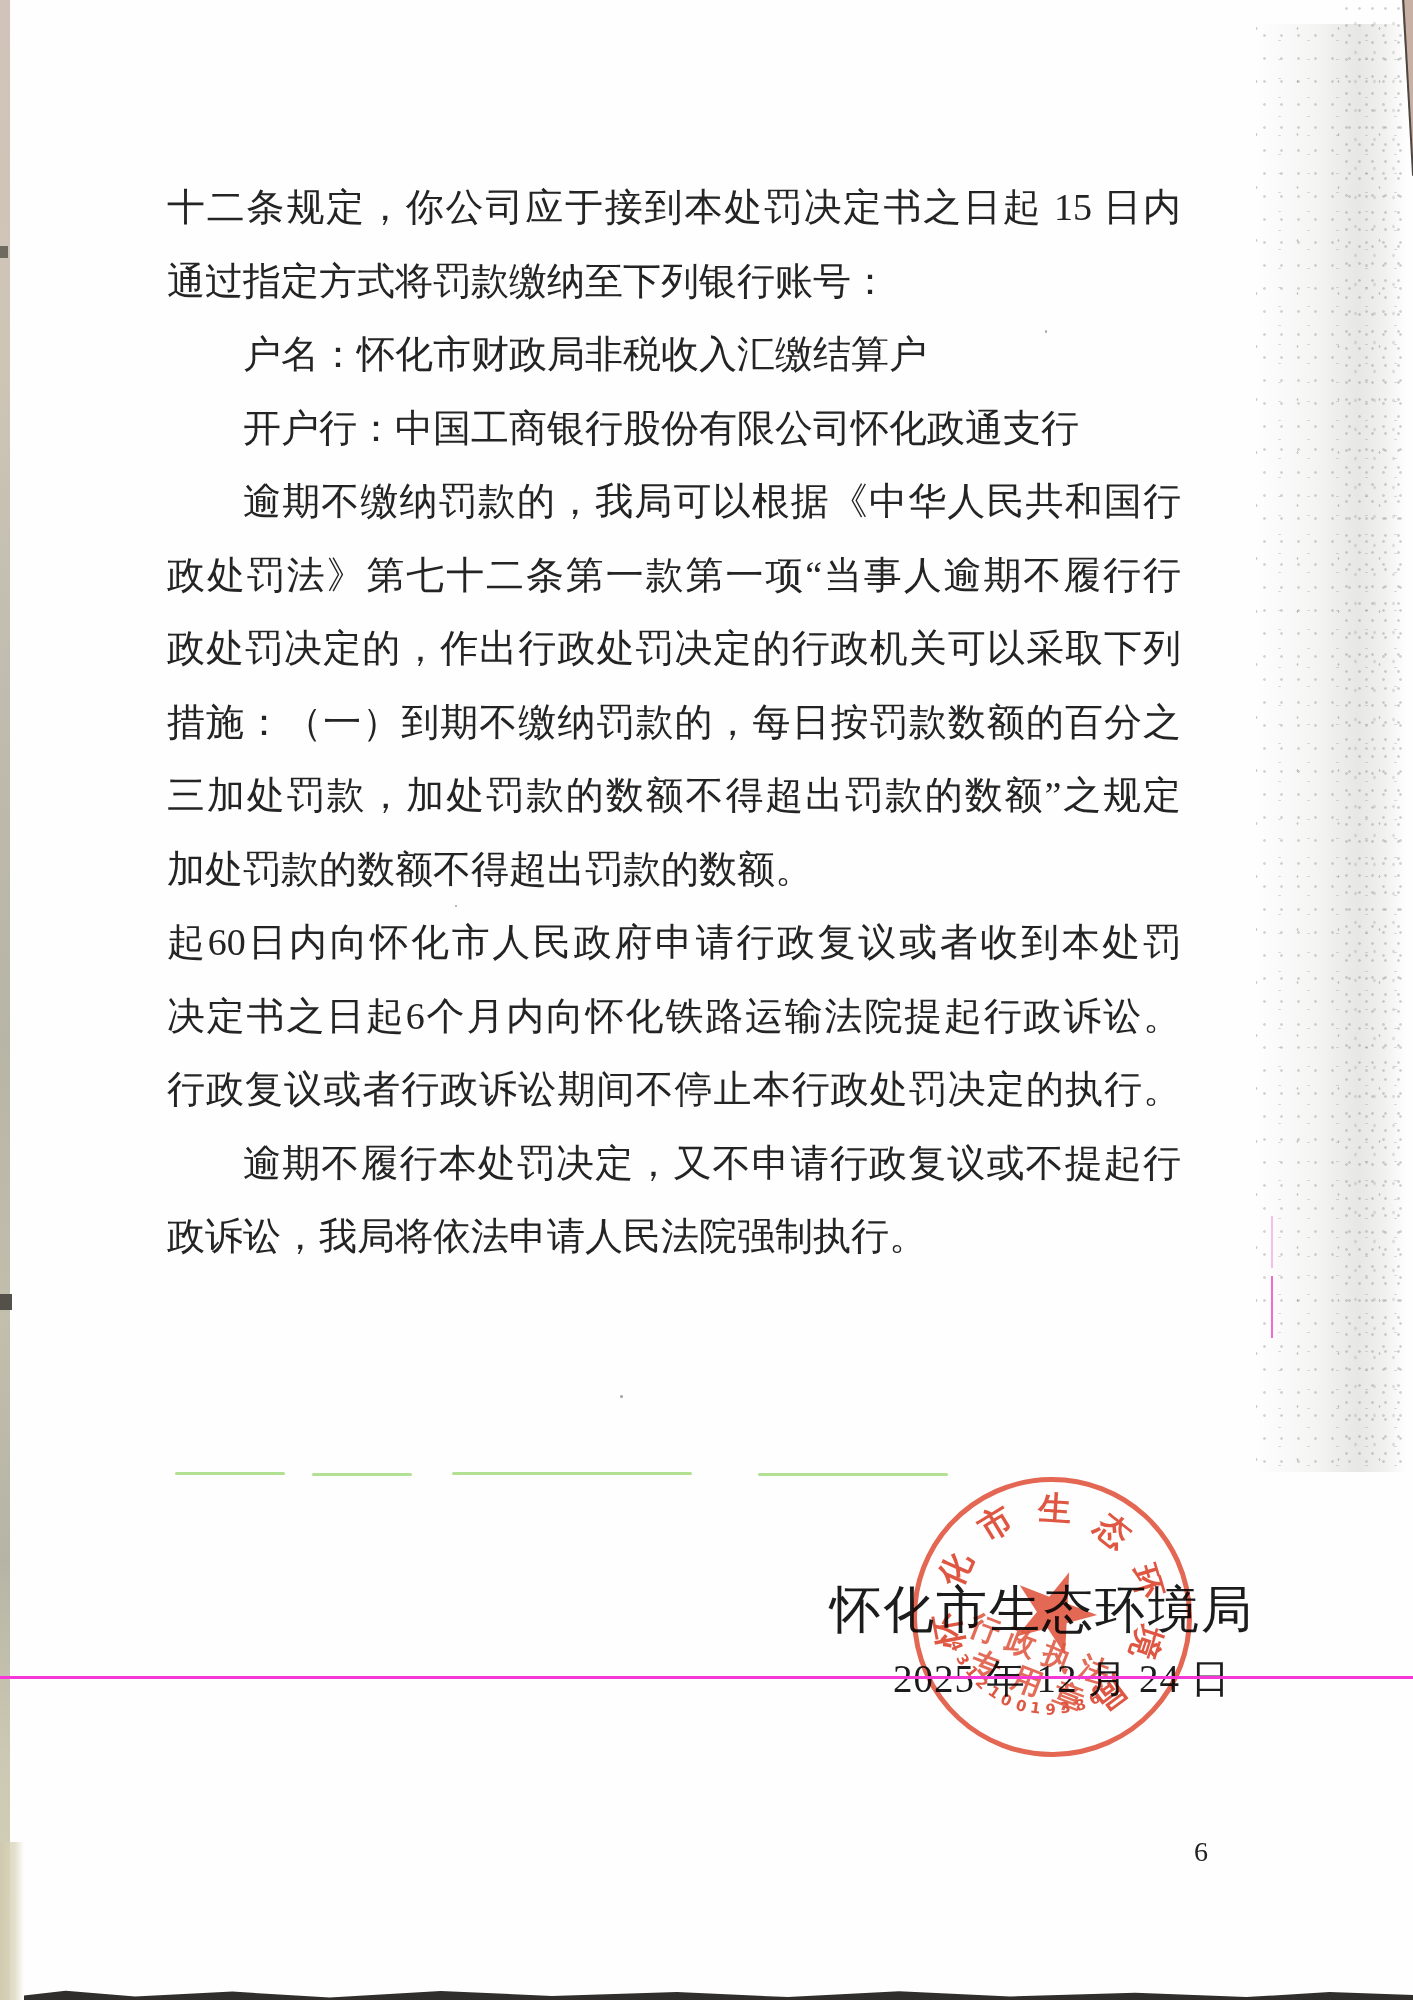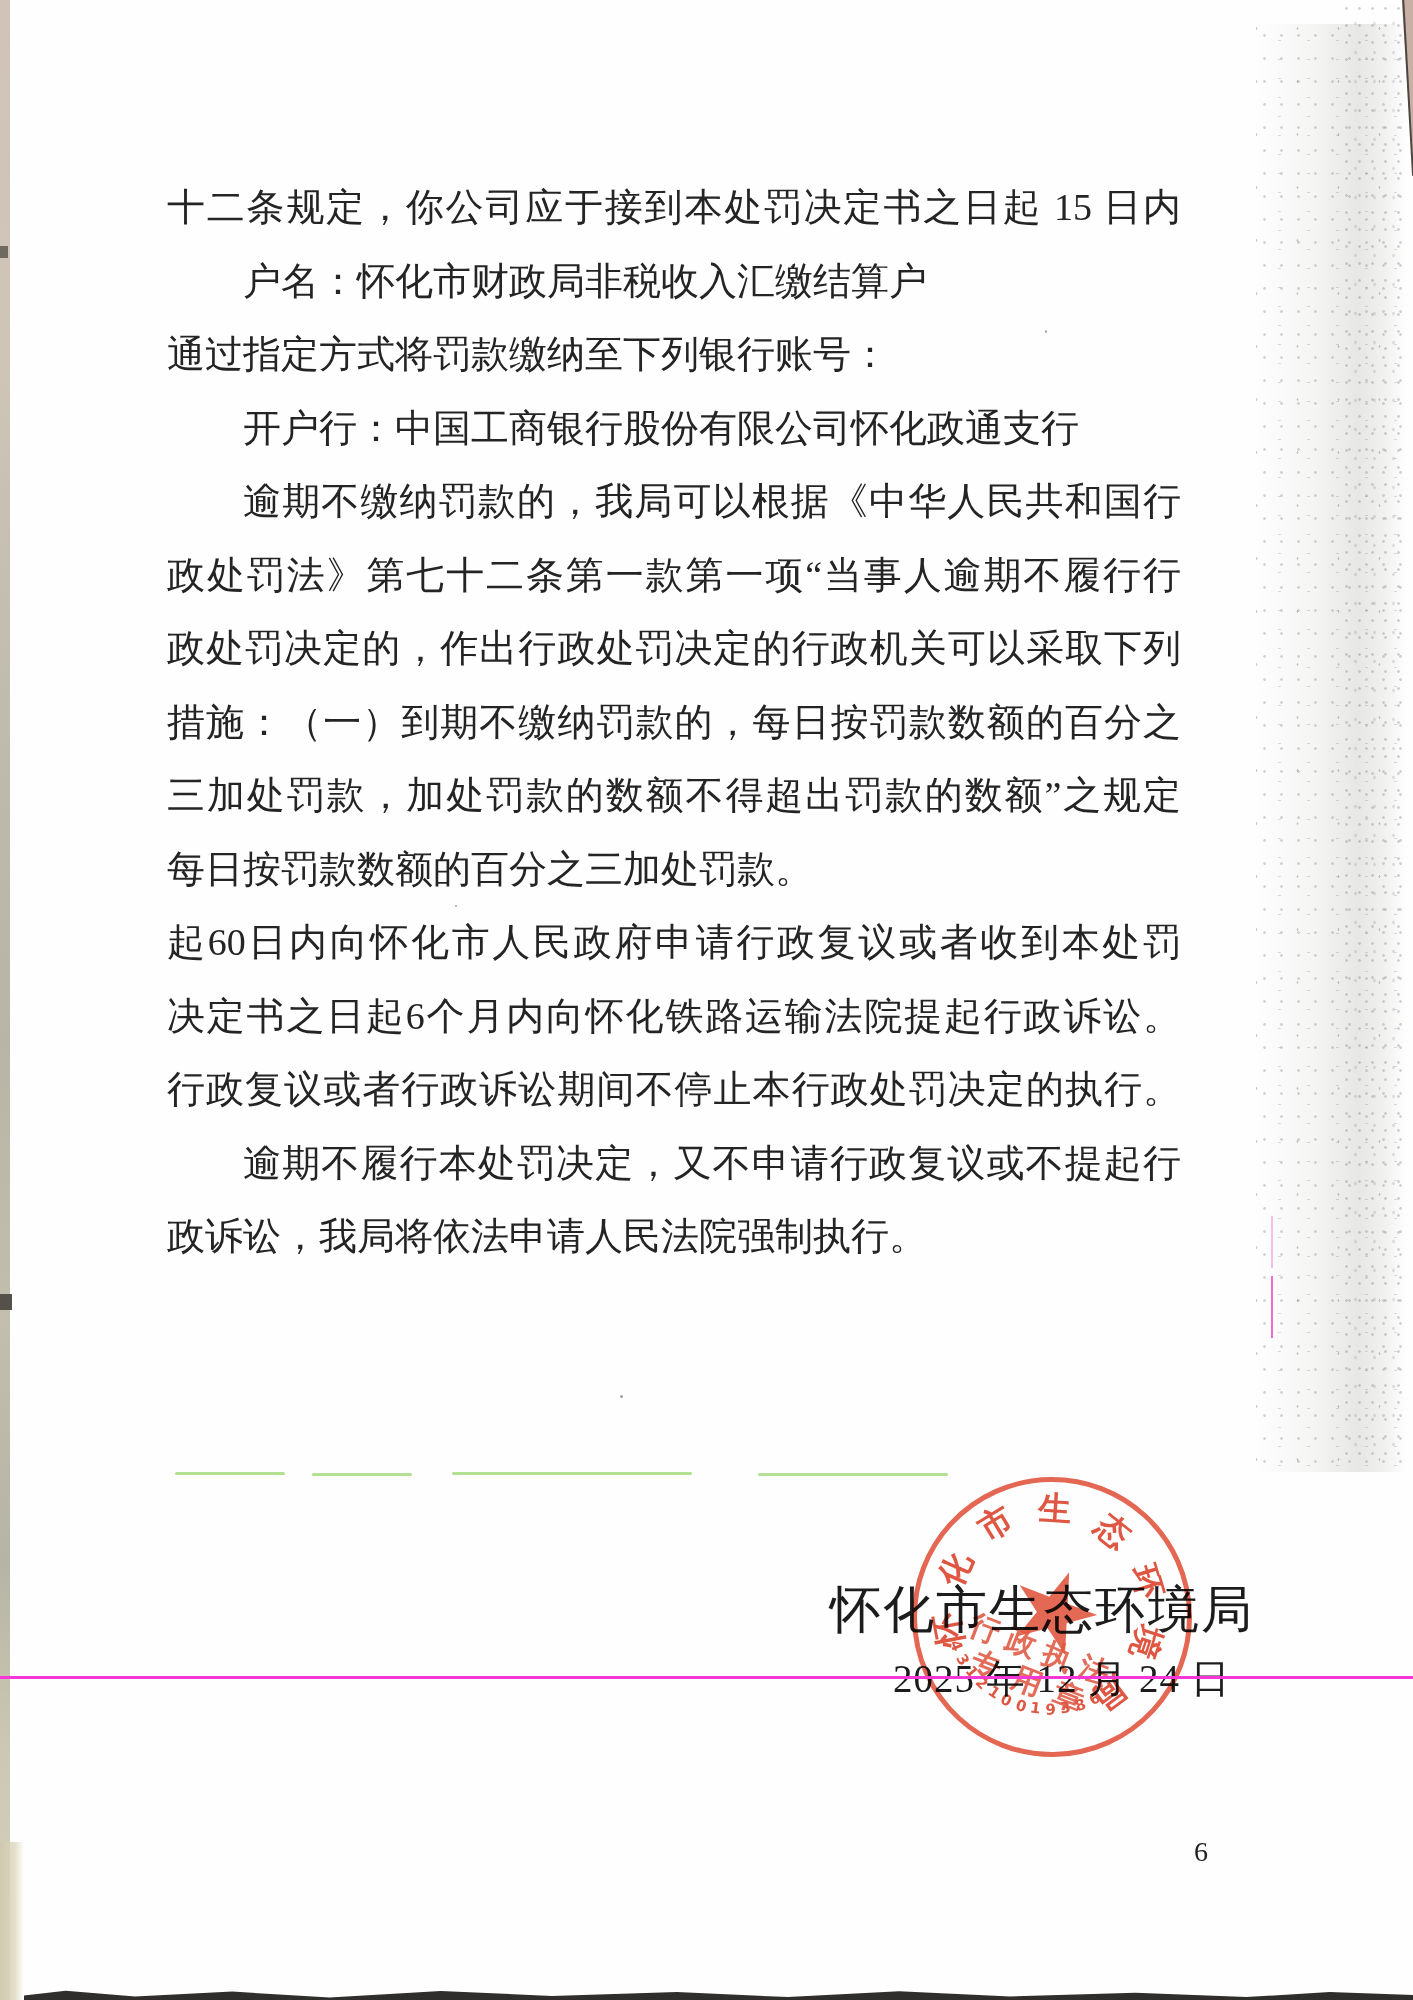--- a/index.html
+++ b/index.html
@@ -77,29 +77,29 @@
   .gm2{left:312px;top:1473px;width:100px;}
   .gm3{left:452px;top:1472px;width:240px;}
   .gm4{left:758px;top:1473px;width:190px;}
   .speck{position:absolute;background:rgba(70,70,70,.5);border-radius:50%;}
 </style>
 </head>
 <body>
 
 <div class="body-text">
     <p class="line full">十二条规定，你公司应于接到本处罚决定书之日起 15 日内</p>
+    <p class="line">通过指定方式将罚款缴纳至下列银行账号：</p>
     <p class="line ind">户名：怀化市财政局非税收入汇缴结算户</p>
-    <p class="line">通过指定方式将罚款缴纳至下列银行账号：</p>
     <p class="line ind">开户行：中国工商银行股份有限公司怀化政通支行</p>
     <p class="line ind full">逾期不缴纳罚款的，我局可以根据《中华人民共和国行</p>
     <p class="line full">政处罚法》第七十二条第一款第一项“当事人逾期不履行行</p>
     <p class="line full">政处罚决定的，作出行政处罚决定的行政机关可以采取下列</p>
     <p class="line full">措施：（一）到期不缴纳罚款的，每日按罚款数额的百分之</p>
     <p class="line full">三加处罚款，加处罚款的数额不得超出罚款的数额”之规定</p>
-    <p class="line">每日按罚款数额的百分之三加处罚款。</p>
+    <p class="line">加处罚款的数额不得超出罚款的数额。</p>
     <p class="line full">起60日内向怀化市人民政府申请行政复议或者收到本处罚</p>
     <p class="line full">决定书之日起6个月内向怀化铁路运输法院提起行政诉讼。</p>
     <p class="line full">行政复议或者行政诉讼期间不停止本行政处罚决定的执行。</p>
     <p class="line ind full">逾期不履行本处罚决定，又不申请行政复议或不提起行</p>
     <p class="line">政诉讼，我局将依法申请人民法院强制执行。</p>
   </div>
 
 <div class="signature">怀化市生态环境局</div>
 <div class="dateline">2025 年 12 月 24 日</div>
 <div class="pagenum">6</div>

